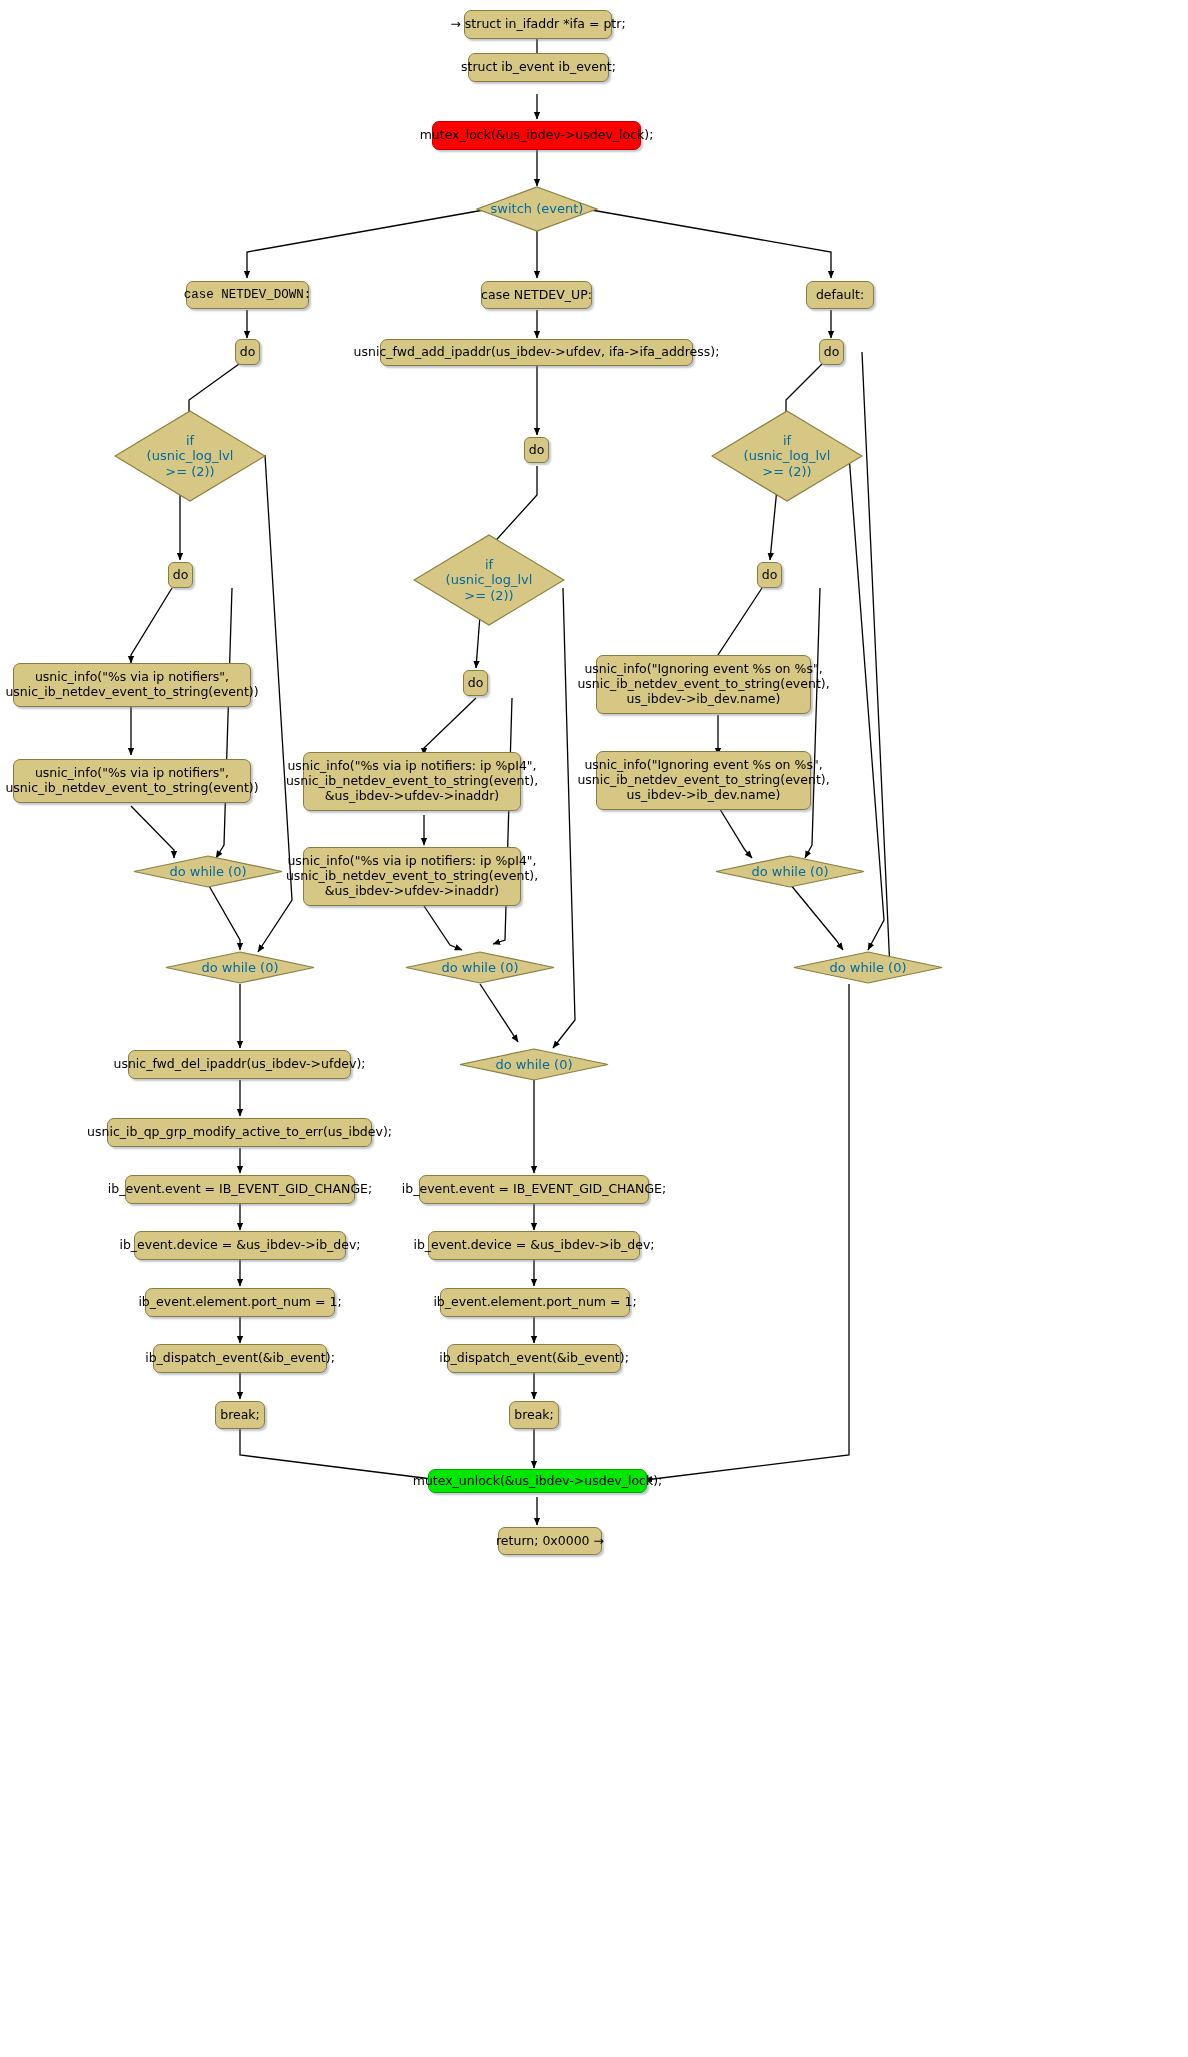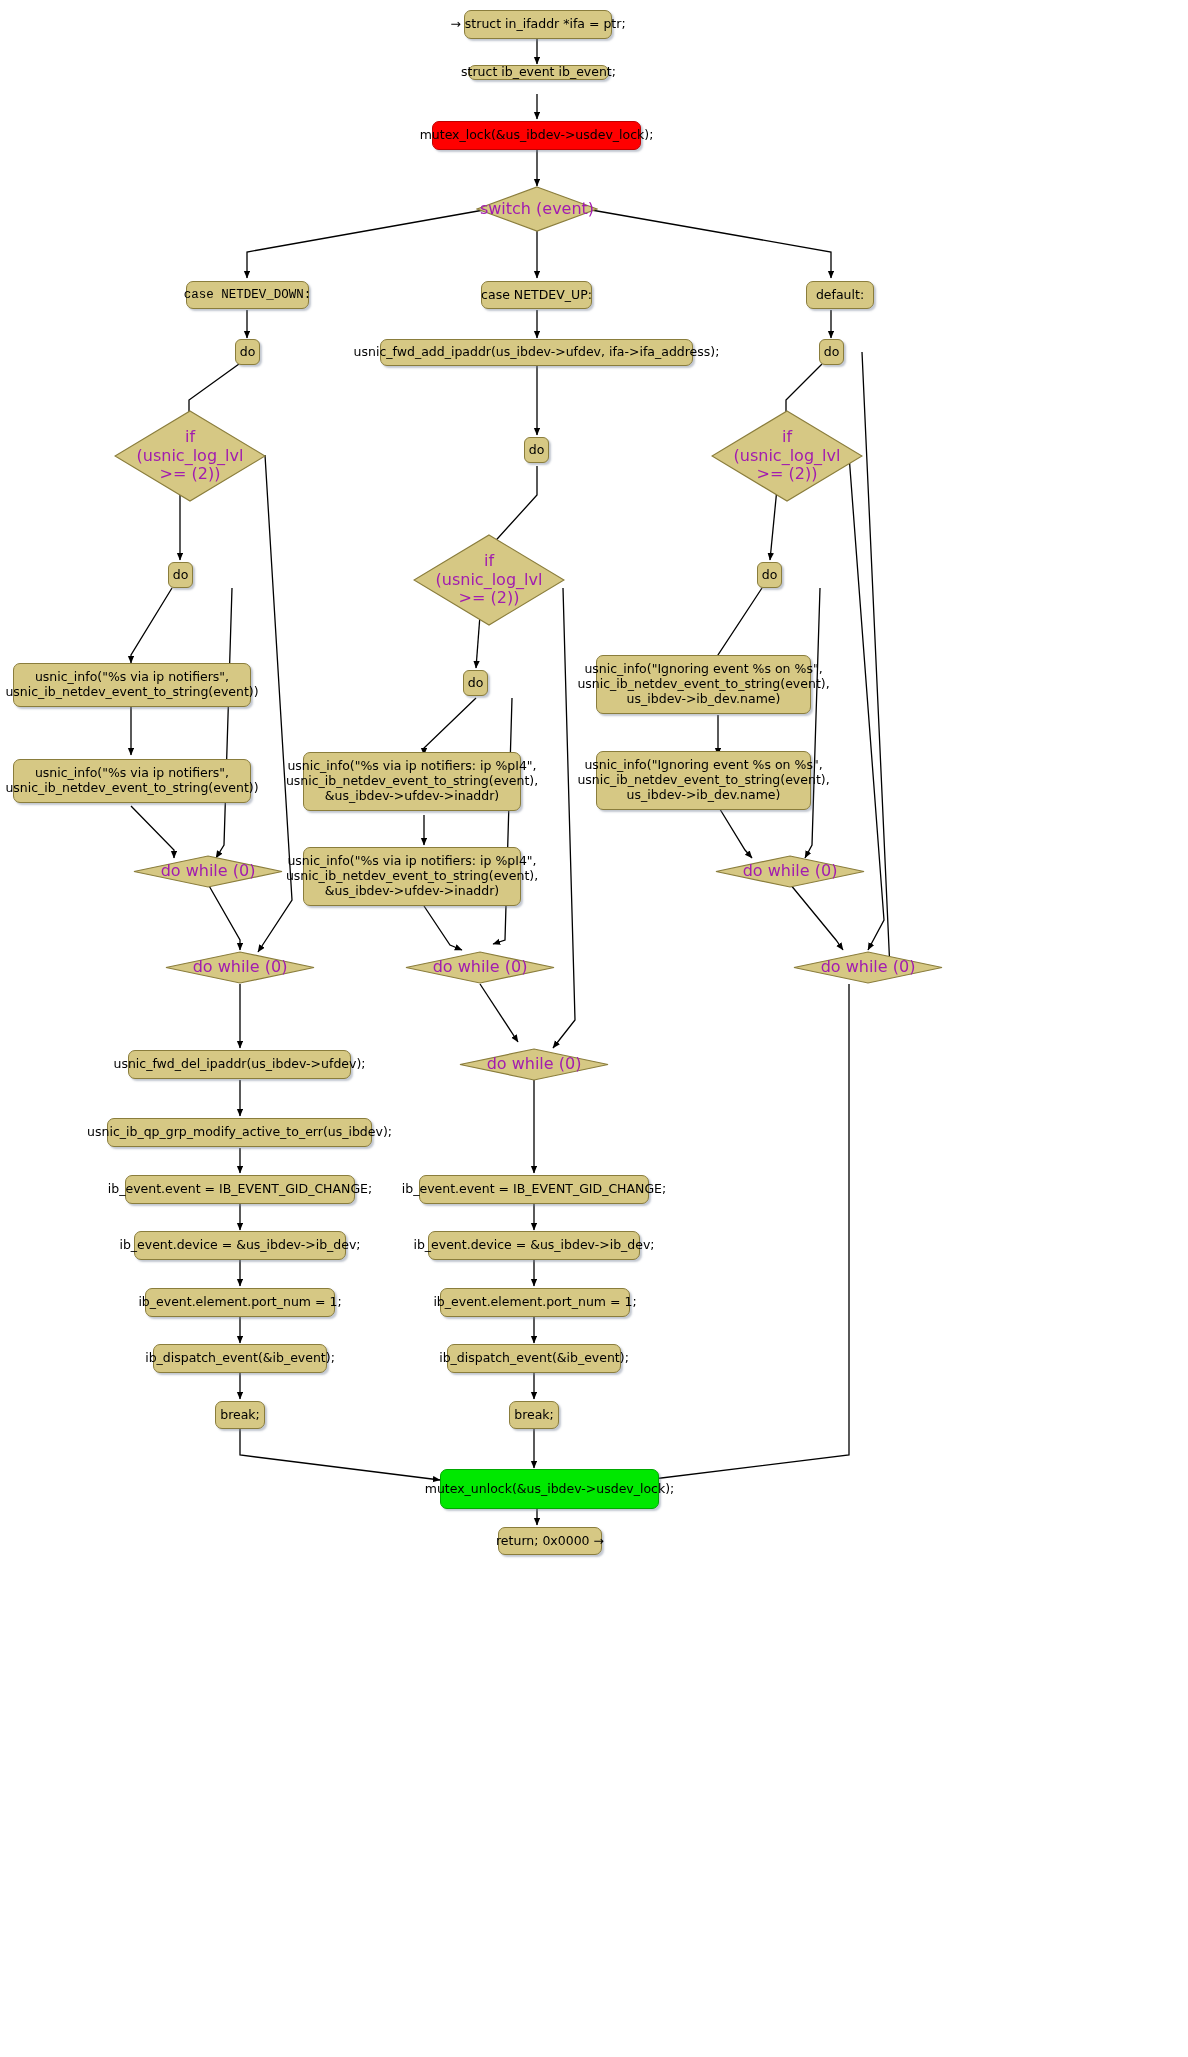--- a/index.html
+++ b/index.html
@@ -22,21 +22,21 @@
 
   
   .donode{background:#d6c884;border:1.2px solid #8a7d3c;border-radius:6px;
           box-shadow:2px 2px 2px rgba(120,130,150,0.45);font-size:12.5px;}
 
   
   .diamond{position:absolute;}
   .diamond .dshape{position:absolute;left:0;top:0;width:100%;height:100%;}
   .diamond .dlabel{position:absolute;left:0;top:0;width:100%;height:100%;
       display:flex;align-items:center;justify-content:center;text-align:center;
-      font-size:16px;line-height:1.18;white-space:pre;color:#a21caf;}
+      font-size:13px;line-height:1.18;white-space:pre;color:#0369a1;}
 </style>
 </head>
 <body>
 
 <div id="stage">
 
   <svg id="edges" viewBox="0 0 1188 2057" xmlns="http://www.w3.org/2000/svg">
     <defs>
       <marker id="ah" markerWidth="9" markerHeight="9" refX="7.2" refY="3.2" orient="auto" markerUnits="userSpaceOnUse">
         <path d="M0,0 L7.6,3.2 L0,6.4 z" fill="#000"></path>
@@ -104,21 +104,21 @@
       <path d="M849,455 L884,920 L868,950"></path>
       <path d="M849,984 L849,1455 L645,1480"></path>
       <path d="M862,352 L890,970 L868,982"></path>
 
       <path d="M537,1497 L537,1525"></path>
     </g>
   </svg>
 
   <div class="node rect" style="left:464px;top:10px;width:148px;height:29px;">→ struct in_ifaddr *ifa = ptr;</div>
 
-  <div class="node rect" style="left:468px;top:65px;width:141px;height:15px;">struct ib_event ib_event;</div>
+  <div class="node rect" style="left:468px;top:53px;width:141px;height:29px;">struct ib_event ib_event;</div>
 
   <div class="node rect red" style="left:432px;top:121px;width:209px;height:29px;">mutex_lock(&amp;us_ibdev-&gt;usdev_lock);</div>
 
   <div class="diamond" style="left:476px;top:186px;width:122px;height:46px;">
     <svg class="dshape" viewBox="0 0 122 46" preserveAspectRatio="none">
       <polygon points="61,1 121,23 61,45 1,23" fill="#d6c884" stroke="#8a7d3c" stroke-width="1.2"></polygon>
     </svg>
     <div class="dlabel">switch (event)</div>
   </div>
 
@@ -250,17 +250,17 @@
     <div class="dlabel">do while (0)</div>
   </div>
 
   <div class="diamond" style="left:793px;top:951px;width:150px;height:33px;">
     <svg class="dshape" viewBox="0 0 150 33" preserveAspectRatio="none">
       <polygon points="75,1 149,16.5 75,32 1,16.5" fill="#d6c884" stroke="#8a7d3c" stroke-width="1.2"></polygon>
     </svg>
     <div class="dlabel">do while (0)</div>
   </div>
 
-  <div class="node rect green" style="left:440px;top:1469px;width:219px;height:40px;">mutex_unlock(&amp;us_ibdev-&gt;usdev_lock);</div>
+  <div class="node rect green" style="left:428px;top:1469px;width:219px;height:24px;">mutex_unlock(&amp;us_ibdev-&gt;usdev_lock);</div>
 
   <div class="node rect" style="left:498px;top:1527px;width:104px;height:28px;">return; 0x0000 →</div>
 
 </div>
 
 </body></html>

